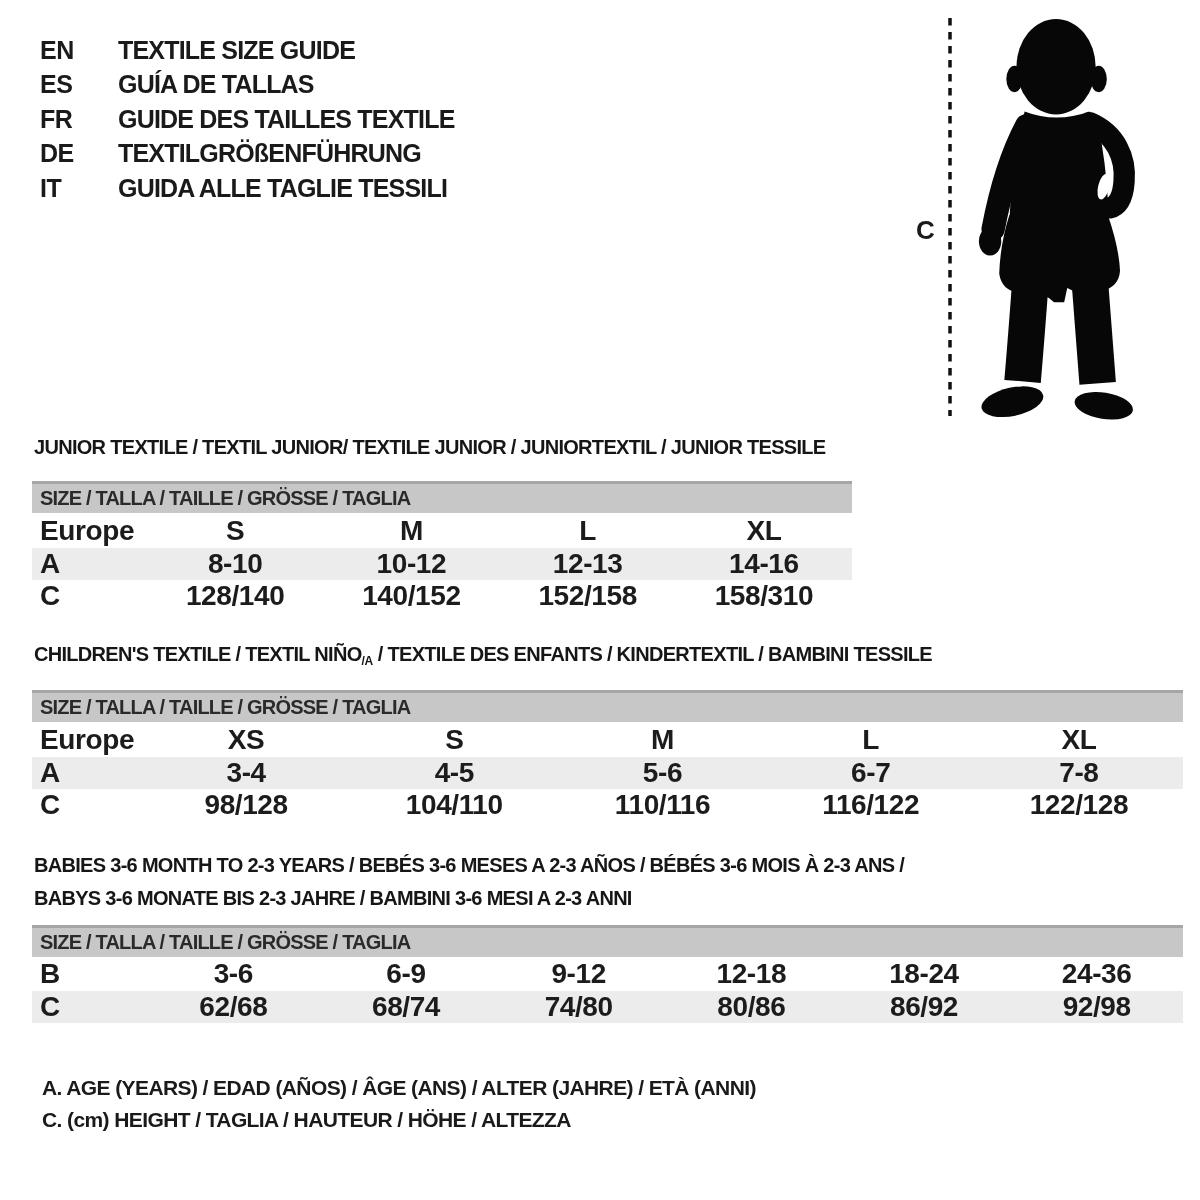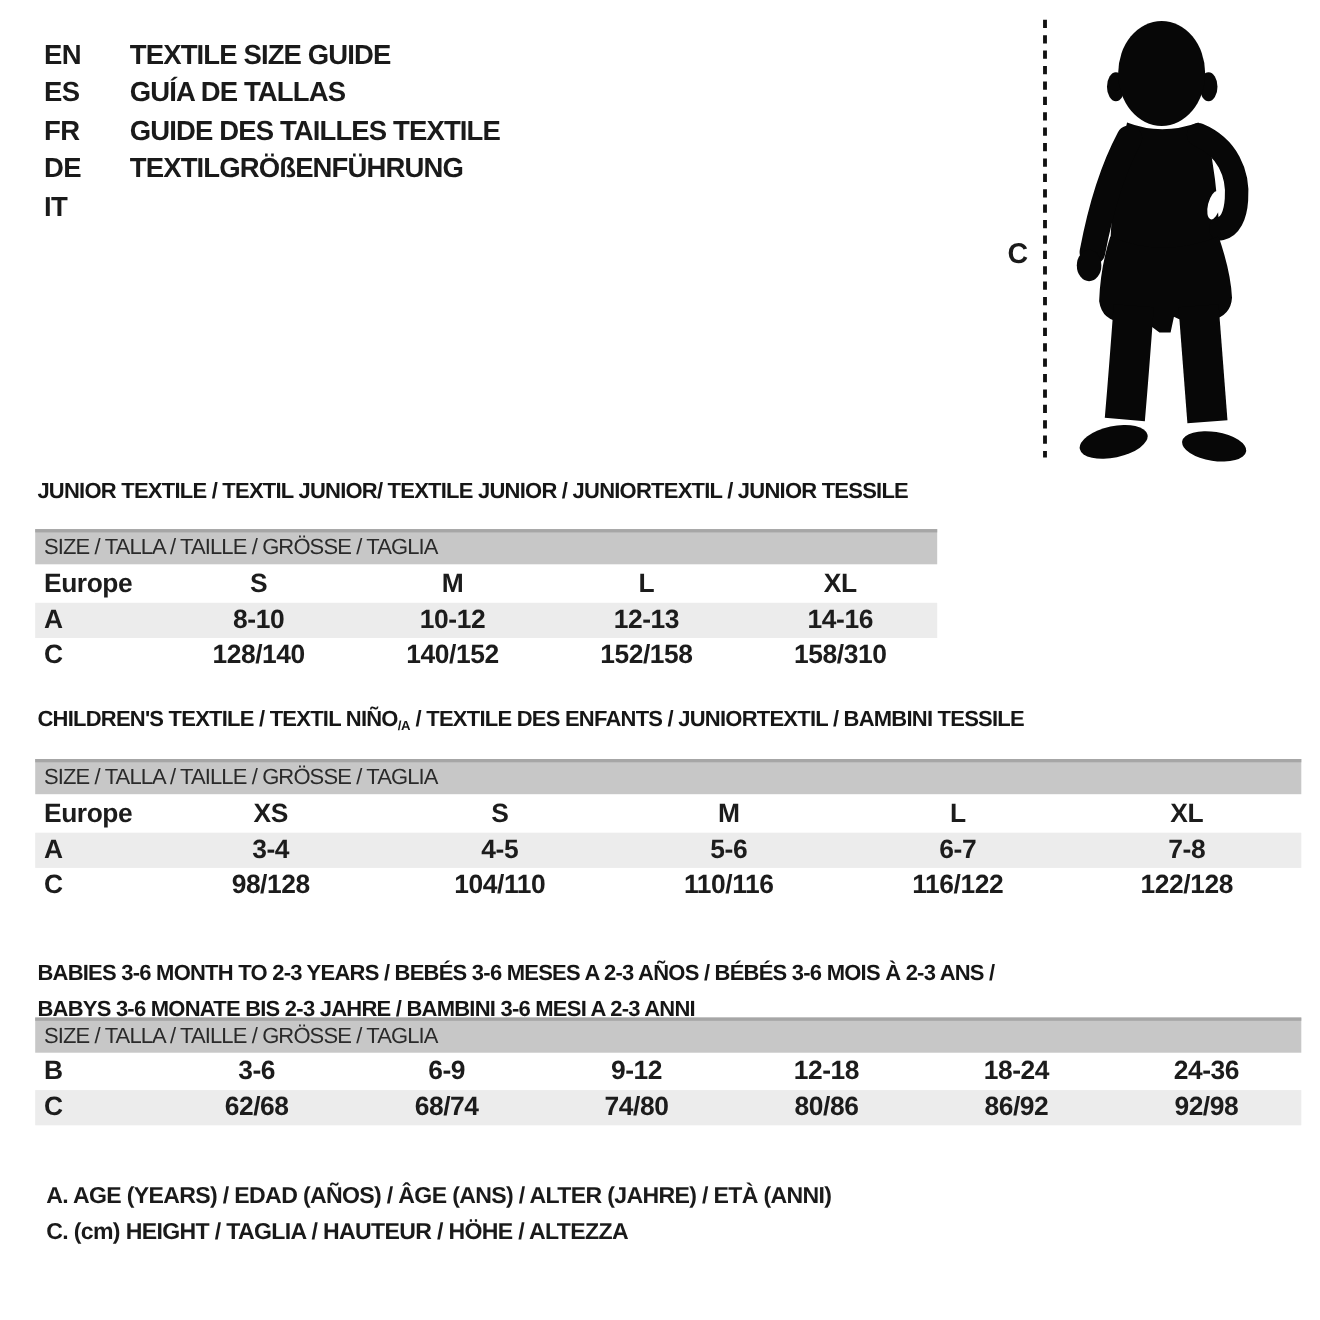--- a/index.html
+++ b/index.html
@@ -28,37 +28,37 @@
   
   .tbl-title {
     position:absolute; left:34px; font-size:20px; font-weight:700;
     letter-spacing:-0.7px; white-space:nowrap; color:#161616;
   }
   .tbl-title .subscript {
     font-size:12px; vertical-align:-4px; font-weight:700; letter-spacing:-0.3px;
   }
   #t1-title { top:436px; }
   #t2-title { top:643px; }
-  #t3-title { top:849px; line-height:33px;margin-top:20px; }
+  #t3-title { top:849px; line-height:33px; }
 
   
   .size-table { position:absolute; left:32px; }
   .t1 { top:481px; width:820px; }
   .t2 { top:690px; width:1151px; }
   .t3 { top:925px; width:1151px; }
 
   .size-bar {
     height:32px; background:#c7c7c7; border-top:3px solid #a6a6a6;
     display:flex; align-items:center; padding-left:8px;
-    font-size:20px; font-weight:400; letter-spacing:-0.8px; color:#2a2a2a;
+    font-size:20px; font-weight:700; letter-spacing:-0.8px; color:#2a2a2a;
     white-space:nowrap;
   }
   .trow {
     display:grid; align-items:center;
-    font-size:24px; font-weight:700; letter-spacing:-0.4px; color:#1c1c1c;
+    font-size:28px; font-weight:700; letter-spacing:-0.4px; color:#1c1c1c;
   }
   .t1 .trow { grid-template-columns:115px repeat(4, 1fr); }
   .t2 .trow { grid-template-columns:110px repeat(5, 1fr); }
   .t3 .trow { grid-template-columns:115px repeat(6, 1fr); }
   .trow.euro { height:35px; }
   .trow.r32 { height:32px; }
   .trow.r34 { height:34px; }
   .trow.alt { background:#ececec; }
   .rlabel { padding-left:8px; text-align:left; }
   .cell { text-align:center; }
@@ -87,20 +87,21 @@
     <div class="lang-row">
       <span class="lang-code">FR</span>
       <span class="lang-title">GUIDE DES TAILLES TEXTILE</span>
     </div>
     <div class="lang-row">
       <span class="lang-code">DE</span>
       <span class="lang-title">TEXTILGRÖßENFÜHRUNG</span>
     </div>
     <div class="lang-row">
       <span class="lang-code">IT</span>
+      <span class="lang-title">GUIDA ALLE TAGLIE TESSILI</span>
     </div>
   </section>
 
   <svg class="measure-line" width="6" height="402">
     <line x1="3" y1="2" x2="3" y2="400" stroke="#111111" stroke-width="3.5" stroke-dasharray="7.5 6.5"></line>
   </svg>
   <div class="measure-label">C</div>
 
   <svg class="silhouette" width="178" height="406" viewBox="0 0 170 400">
     <g fill="#070707" stroke="none">
@@ -148,21 +149,21 @@
     </div>
     <div class="trow r32">
       <span class="rlabel">C</span>
       <span class="cell">128/140</span>
       <span class="cell">140/152</span>
       <span class="cell">152/158</span>
       <span class="cell">158/310</span>
     </div>
   </div>
 
-  <h2 class="tbl-title" id="t2-title"><span>CHILDREN'S TEXTILE / TEXTIL NIÑO</span><span class="subscript">/A</span><span> / TEXTILE DES ENFANTS / JUNIORTEXTIL / BAMBINI TESSILE</span></h2>
+  <h2 class="tbl-title" id="t2-title"><span>CHILDREN'S TEXTILE / TEXTIL NIÑO</span><span class="subscript">/A</span><span> / TEXTILE DES ENFANTS / KINDERTEXTIL / BAMBINI TESSILE</span></h2>
   <div class="size-table t2">
     <div class="size-bar">SIZE / TALLA / TAILLE / GRÖSSE / TAGLIA</div>
     <div class="trow euro">
       <span class="rlabel">Europe</span>
       <span class="cell">XS</span>
       <span class="cell">S</span>
       <span class="cell">M</span>
       <span class="cell">L</span>
       <span class="cell">XL</span>
     </div>

